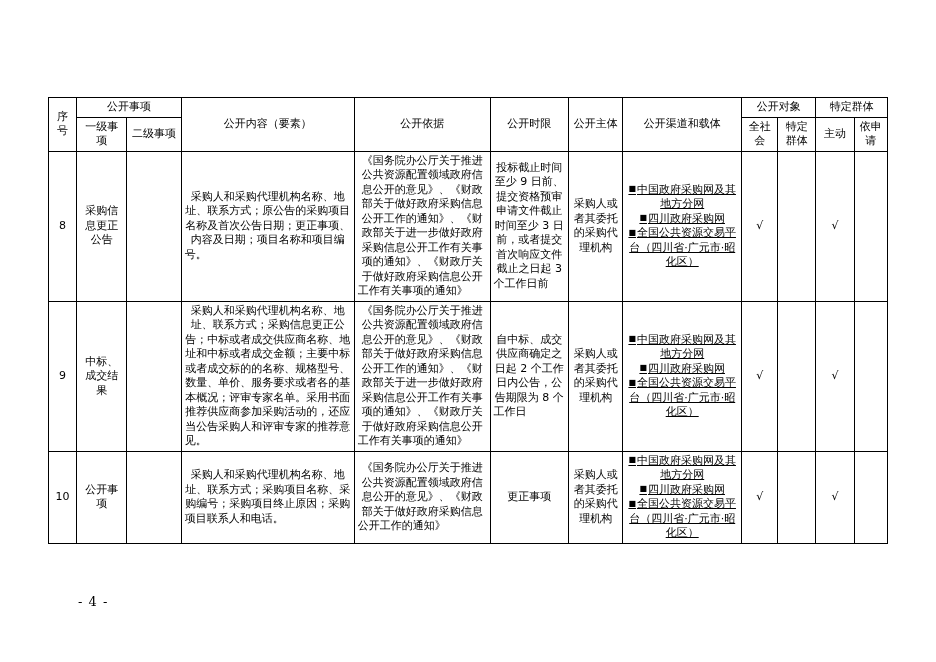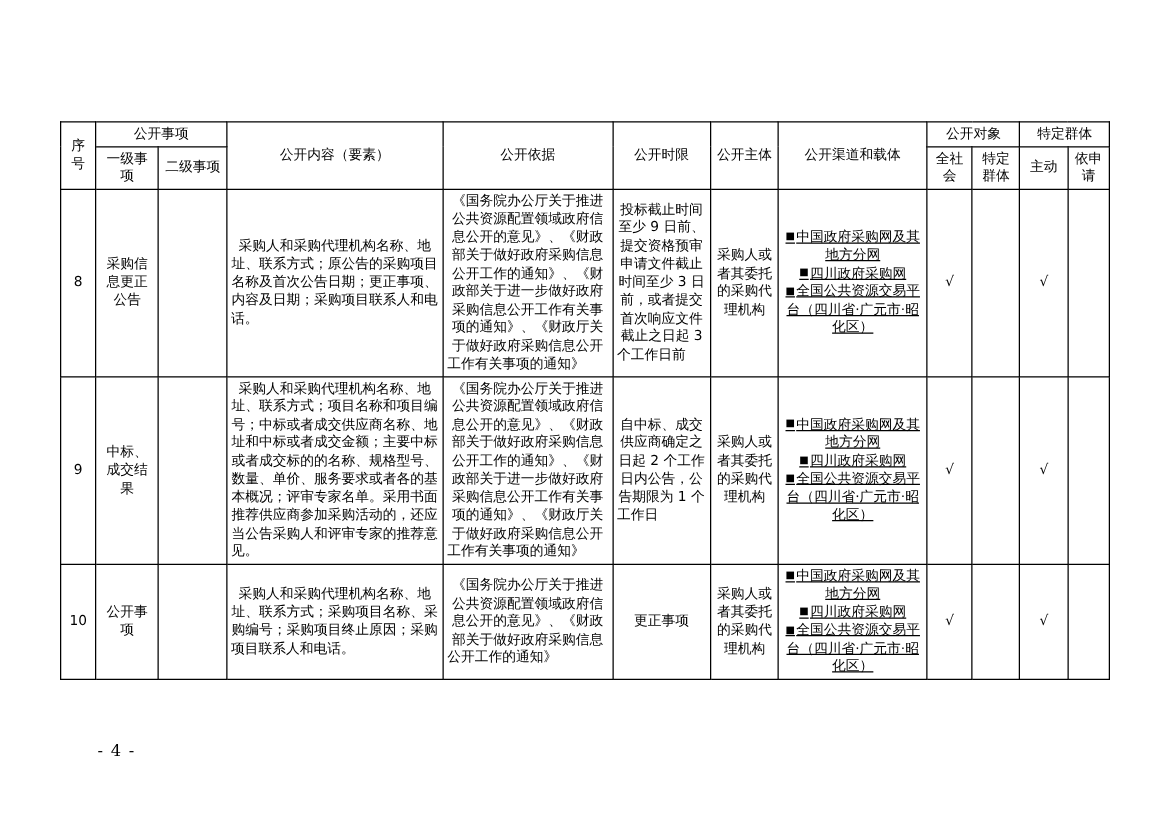--- a/index.html
+++ b/index.html
@@ -142,41 +142,41 @@
         <th class="hdr-cell">特定群体</th>
         <th class="hdr-cell">主动</th>
         <th class="hdr-cell">依申请</th>
       </tr>
     </thead>
     <tbody>
       <tr>
         <td class="cell-center">8</td>
         <td class="cell-center">采购信息更正公告</td>
         <td class="cell-center"></td>
-        <td class="cell-body">采购人和采购代理机构名称、地址、联系方式；原公告的采购项目名称及首次公告日期；更正事项、内容及日期；采购项目联系人和电话。</td>
+        <td class="cell-body">采购人和采购代理机构名称、地址、联系方式；原公告的采购项目名称及首次公告日期；更正事项、内容及日期；项目名称和项目编号。</td>
         <td class="cell-body">《国务院办公厅关于推进公共资源配置领域政府信息公开的意见》、《财政部关于做好政府采购信息公开工作的通知》、《财政部关于进一步做好政府采购信息公开工作有关事项的通知》、《财政厅关于做好政府采购信息公开工作有关事项的通知》</td>
         <td class="cell-body">投标截止时间至少 9 日前、提交资格预审申请文件截止时间至少 3 日前，或者提交首次响应文件截止之日起 3 个工作日前</td>
         <td class="cell-center">采购人或者其委托的采购代理机构</td>
         <td class="cell-channel">
             <span class="ch-line"><span class="bullet">■</span>中国政府采购网及其地方分网</span>
             <span class="ch-line"><span class="bullet">■</span>四川政府采购网</span>
             <span class="ch-line"><span class="bullet">■</span>全国公共资源交易平台（四川省·广元市·昭化区）</span>
           </td>
         <td class="cell-center check">√</td>
         <td class="cell-center check"></td>
         <td class="cell-center check">√</td>
         <td class="cell-center check"></td>
       </tr>
       <tr>
         <td class="cell-center">9</td>
         <td class="cell-center">中标、成交结果</td>
         <td class="cell-center"></td>
-        <td class="cell-body">采购人和采购代理机构名称、地址、联系方式；项目名称和项目编号；中标或者成交供应商名称、地址和中标或者成交金额；主要中标或者成交标的的名称、规格型号、数量、单价、服务要求或者各的基本概况；评审专家名单。采用书面推荐供应商参加采购活动的，还应当公告采购人和评审专家的推荐意见。</td>
+        <td class="cell-body">采购人和采购代理机构名称、地址、联系方式；采购信息更正公告；中标或者成交供应商名称、地址和中标或者成交金额；主要中标或者成交标的的名称、规格型号、数量、单价、服务要求或者各的基本概况；评审专家名单。采用书面推荐供应商参加采购活动的，还应当公告采购人和评审专家的推荐意见。</td>
         <td class="cell-body">《国务院办公厅关于推进公共资源配置领域政府信息公开的意见》、《财政部关于做好政府采购信息公开工作的通知》、《财政部关于进一步做好政府采购信息公开工作有关事项的通知》、《财政厅关于做好政府采购信息公开工作有关事项的通知》</td>
-        <td class="cell-body">自中标、成交供应商确定之日起 2 个工作日内公告，公告期限为 1 个工作日</td>
+        <td class="cell-body">自中标、成交供应商确定之日起 2 个工作日内公告，公告期限为 8 个工作日</td>
         <td class="cell-center">采购人或者其委托的采购代理机构</td>
         <td class="cell-channel">
             <span class="ch-line"><span class="bullet">■</span>中国政府采购网及其地方分网</span>
             <span class="ch-line"><span class="bullet">■</span>四川政府采购网</span>
             <span class="ch-line"><span class="bullet">■</span>全国公共资源交易平台（四川省·广元市·昭化区）</span>
           </td>
         <td class="cell-center check">√</td>
         <td class="cell-center check"></td>
         <td class="cell-center check">√</td>
         <td class="cell-center check"></td>

